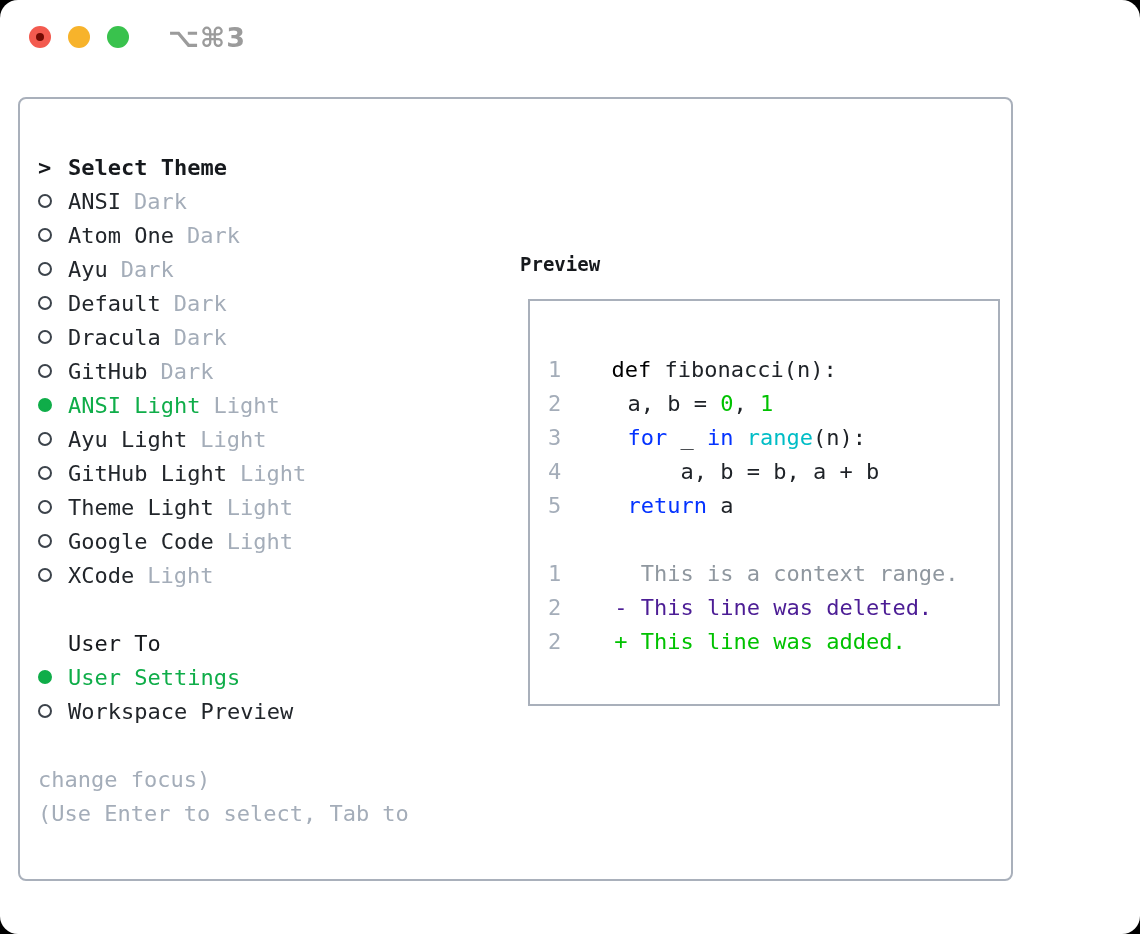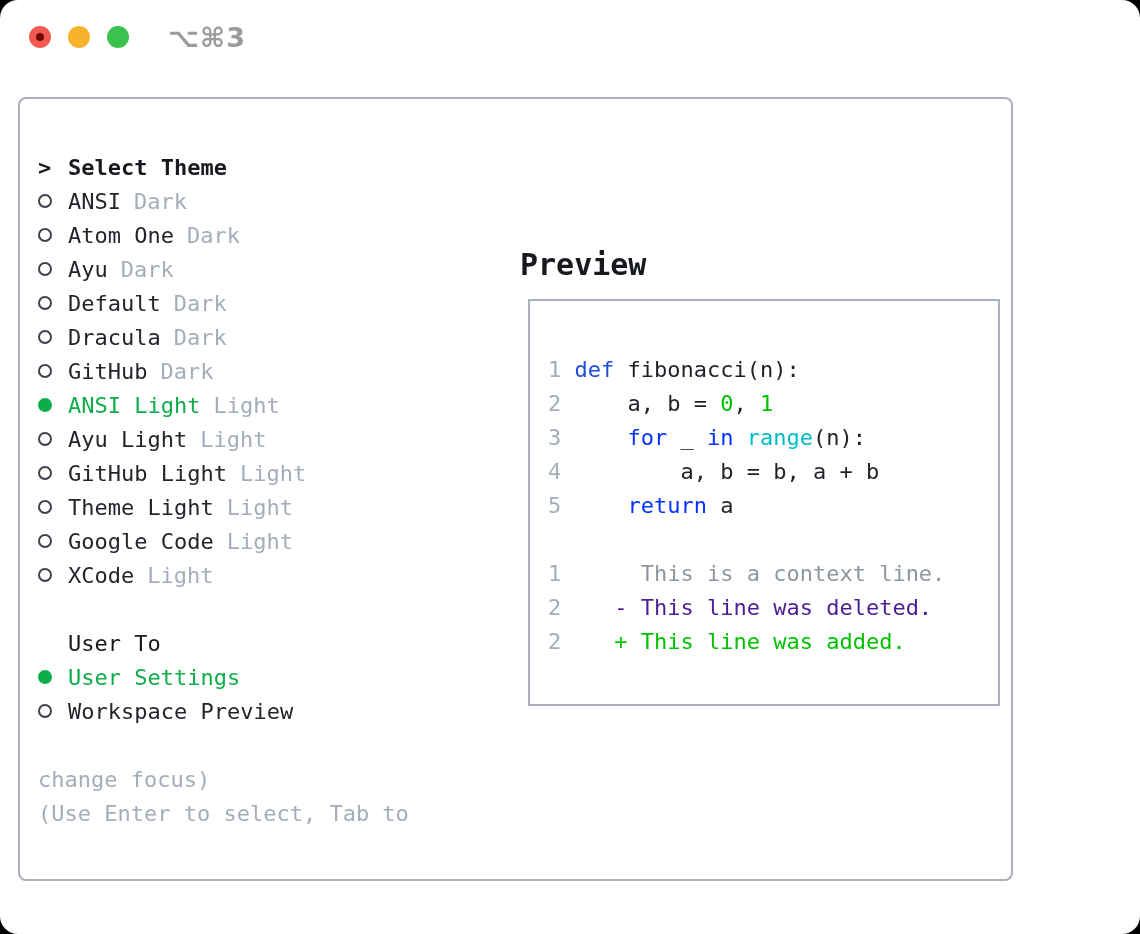--- a/index.html
+++ b/index.html
@@ -32,21 +32,21 @@
     border:2px solid #3c434b; box-sizing:border-box; display:inline-block;
   }
   .prompt { font-weight:bold; color:#16191d; }
   .hdr { font-weight:bold; color:#16191d; }
   .theme-name { color:#22262b; }
   .variant { margin-left:13px; }
   .spacer { height:34px; }
   .help { white-space:pre; }
   
   .preview-label { position:absolute; left:500px; top:148px; height:34px;
-    display:flex; align-items:center; font-size:30px; font-weight:bold; color:#16191d; }
+    display:flex; align-items:center; font-size:19px; font-weight:bold; color:#16191d; }
   .preview-box {
     position:absolute; left:508px; top:200px; width:472px; height:407px;
     border:2px solid #a9b0bb; box-sizing:border-box; background:#fff;
   }
   .code { position:absolute; left:18px; top:51px; font-size:22px; }
   .code-line { height:34px; display:flex; align-items:center; white-space:pre; }
 </style>
 </head>
 <body>
 
@@ -100,26 +100,26 @@
 
       <div class="spacer"></div>
 
       <div id="help-text" class="help"><div class="row" style="color: rgb(164, 173, 185);">change focus)</div><div class="row" style="color: rgb(164, 173, 185);">(Use Enter to select, Tab to</div></div>
     </div>
 
     <div class="preview-label">Preview</div>
 
     <div class="preview-box">
       <div id="code" class="code">
-          <div class="code-line"><span style="color: rgb(164, 173, 185);">1 </span><span style="color: #1d4ed8;">def</span><span style="color: rgb(30, 34, 39);"> fibonacci(n):</span></div>
+          <div class="code-line"><span style="color: rgb(164, 173, 185);">1 </span><span style="color: #000000; margin-left: 37px;">def</span><span style="color: rgb(30, 34, 39);"> fibonacci(n):</span></div>
           <div class="code-line"><span style="color: rgb(164, 173, 185);">2 </span><span style="color: rgb(30, 34, 39);">    a, b = </span><span style="color: rgb(0, 194, 0);">0</span><span style="color: rgb(30, 34, 39);">, </span><span style="color: rgb(0, 194, 0);">1</span></div>
           <div class="code-line"><span style="color: rgb(164, 173, 185);">3 </span><span style="color: rgb(30, 34, 39);">    </span><span style="color: rgb(4, 51, 255);">for</span><span style="color: rgb(30, 34, 39);"> _ </span><span style="color: rgb(4, 51, 255);">in</span><span style="color: rgb(30, 34, 39);"> </span><span style="color: rgb(0, 189, 198);">range</span><span style="color: rgb(30, 34, 39);">(n):</span></div>
           <div class="code-line"><span style="color: rgb(164, 173, 185);">4 </span><span style="color: rgb(30, 34, 39); text-align: center;">        a, b = b, a + b</span></div>
           <div class="code-line"><span style="color: rgb(164, 173, 185);">5 </span><span style="color: rgb(30, 34, 39);">    </span><span style="color: rgb(4, 51, 255);">return</span><span style="color: rgb(30, 34, 39);"> a</span></div>
           <div class="code-line"></div>
-          <div class="code-line"><span style="color: rgb(164, 173, 185);">1 </span><span style="color: rgb(143, 151, 159);">     This is a context line.</span></div>
+          <div class="code-line"><span style="color: rgb(164, 173, 185);">1 </span><span style="color: rgb(143, 151, 159);">     This is a context range.</span></div>
           <div class="code-line"><span style="color: rgb(164, 173, 185);">2 </span><span style="color: #4c1d95;">   - This line was deleted.</span></div>
           <div class="code-line"><span style="color: rgb(164, 173, 185);">2 </span><span style="color: rgb(0, 194, 0);">   + This line was added.</span></div>
         </div>
     </div>
 
   </div>
 </div>
 
 </body></html>

